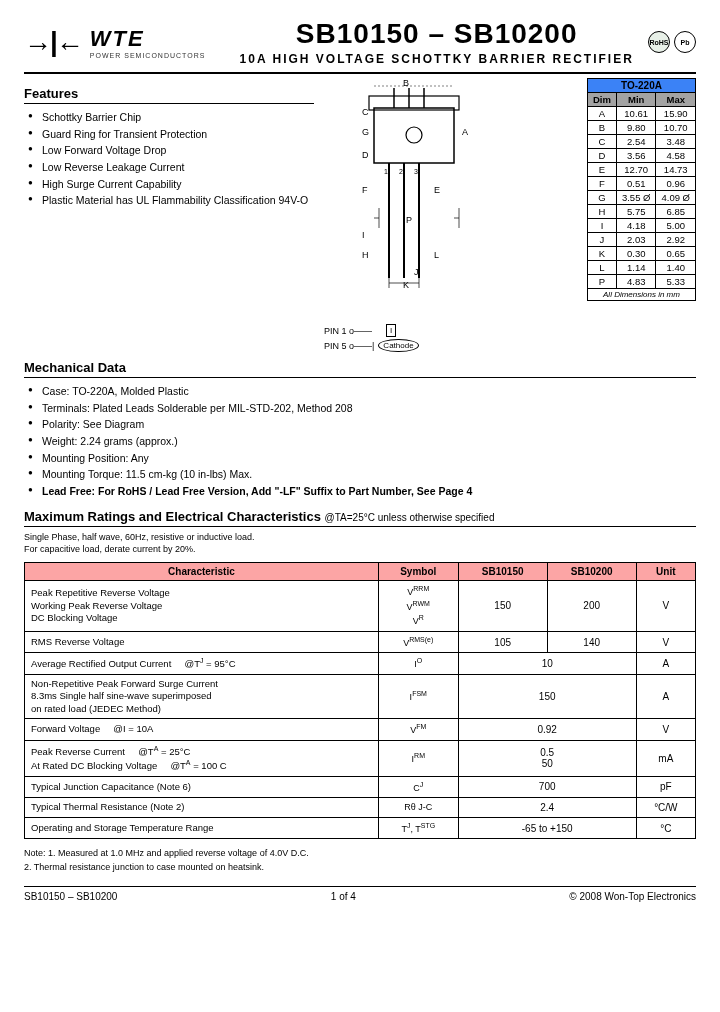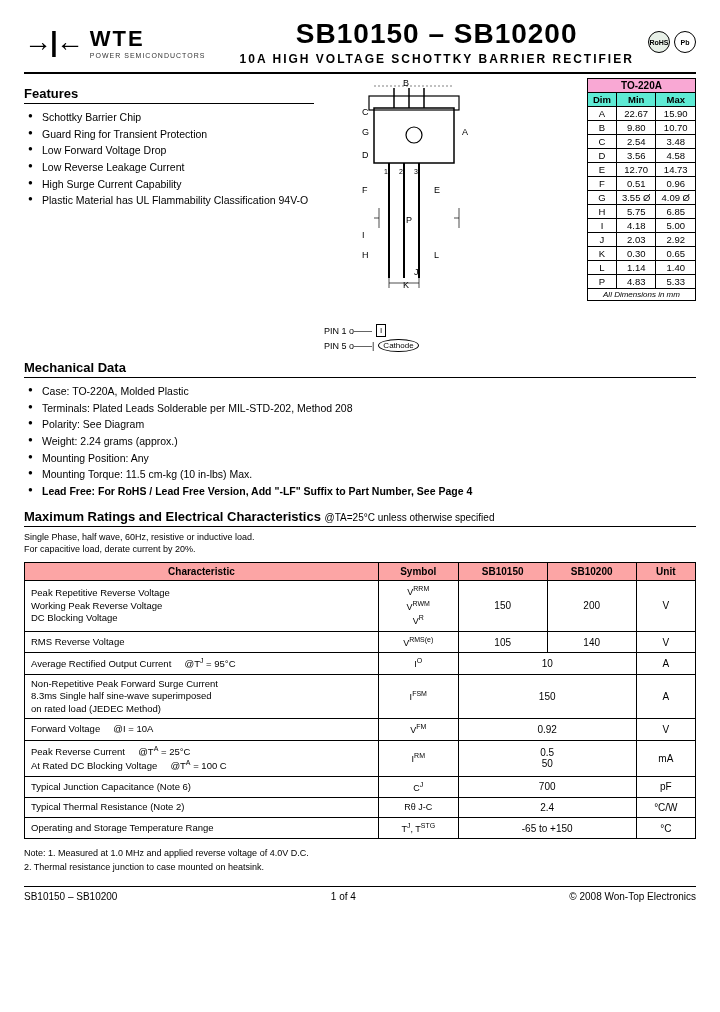--- a/index.html
+++ b/index.html
@@ -33,20 +33,21 @@
       letter-spacing: -2px;
     }
     .logo-text {
       display: flex;
       flex-direction: column;
     }
     .logo-wte {
       font-size: 22px;
       font-weight: bold;
       letter-spacing: 2px;
+      font-style: italic;
     }
     .logo-sub {
       font-size: 7px;
       letter-spacing: 1px;
       color: #333;
     }
     .title-area {
       text-align: center;
       flex: 1;
       margin-left: 20px;
@@ -135,26 +136,26 @@
     .dim-table {
       border-collapse: collapse;
       font-size: 9.5px;
     }
     .dim-table th, .dim-table td {
       border: 1px solid #000;
       padding: 1px 5px;
       text-align: center;
     }
     .dim-table th {
-      background: #5eead4;
+      background: #a3a3a3;
       font-weight: bold;
     }
     .dim-table .header-row th {
       font-size: 10px;
-      background: #f9a8d4;
+      background: #3b82f6;
     }
 
     
     .ratings-section { margin-top: 10px; }
     .ratings-header {
       font-size: 13px;
       font-weight: bold;
       border-bottom: 1px solid #000;
       padding-bottom: 2px;
       margin-bottom: 4px;
@@ -293,21 +294,21 @@
 
         <text x="90" y="197" font-size="9">J</text>
 
         <line x1="65" y1="205" x2="95" y2="205" stroke="#000" stroke-width="0.7"></line>
         <line x1="65" y1="200" x2="65" y2="210" stroke="#000" stroke-width="0.7"></line>
         <line x1="95" y1="200" x2="95" y2="210" stroke="#000" stroke-width="0.7"></line>
       </svg>
 
       
       <div style="margin-top:4px; font-size:9px;">
-        <div style="display:flex; align-items:center; gap:4px; margin-bottom:2px;">
+        <div style="display:flex; align-items:center; gap:14px; margin-bottom:2px;">
           <span>PIN 1 o——</span>
           <span style="border: 1px solid #000; padding: 1px 3px; font-size:8px;">I</span>
         </div>
         <div style="display:flex; align-items:center; gap:4px;">
           <span>PIN 5 o——|</span>
           <span style="border: 1px solid #000; border-radius: 50%; padding: 1px 4px; font-size:8px;">Cathode</span>
         </div>
       </div>
     </div>
 
@@ -317,21 +318,21 @@
             <tr class="header-row">
           <th colspan="3">TO-220A</th>
         </tr>
         <tr>
           <th>Dim</th>
           <th>Min</th>
           <th>Max</th>
         </tr>
         <tr>
               <td>A</td>
-              <td>22.67</td>
+              <td>10.61</td>
               <td>15.90</td>
             </tr>
         <tr>
               <td>B</td>
               <td>9.80</td>
               <td>10.70</td>
             </tr>
         <tr>
               <td>C</td>
               <td>2.54</td>

